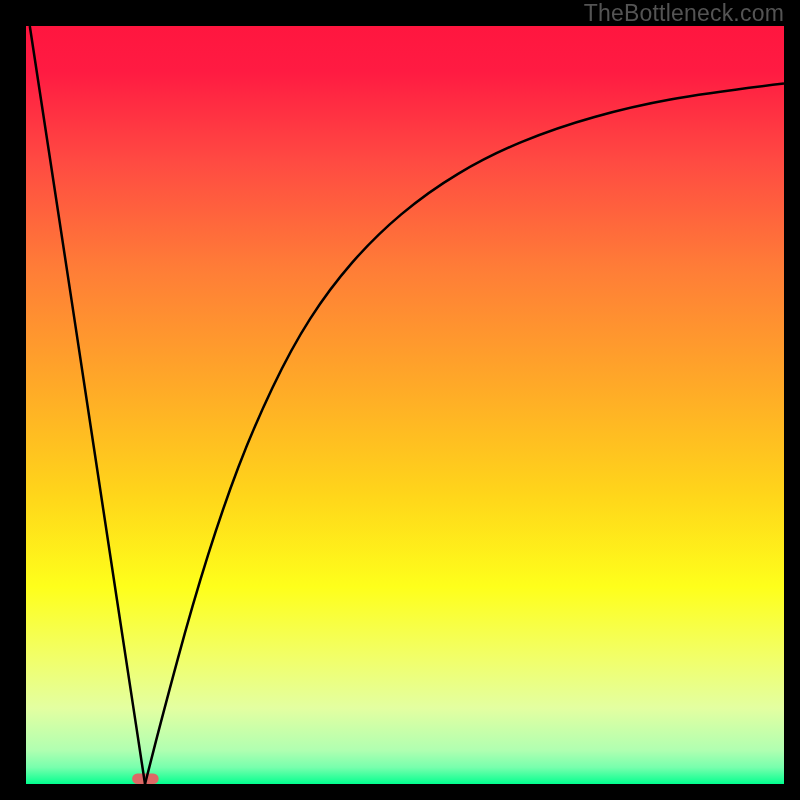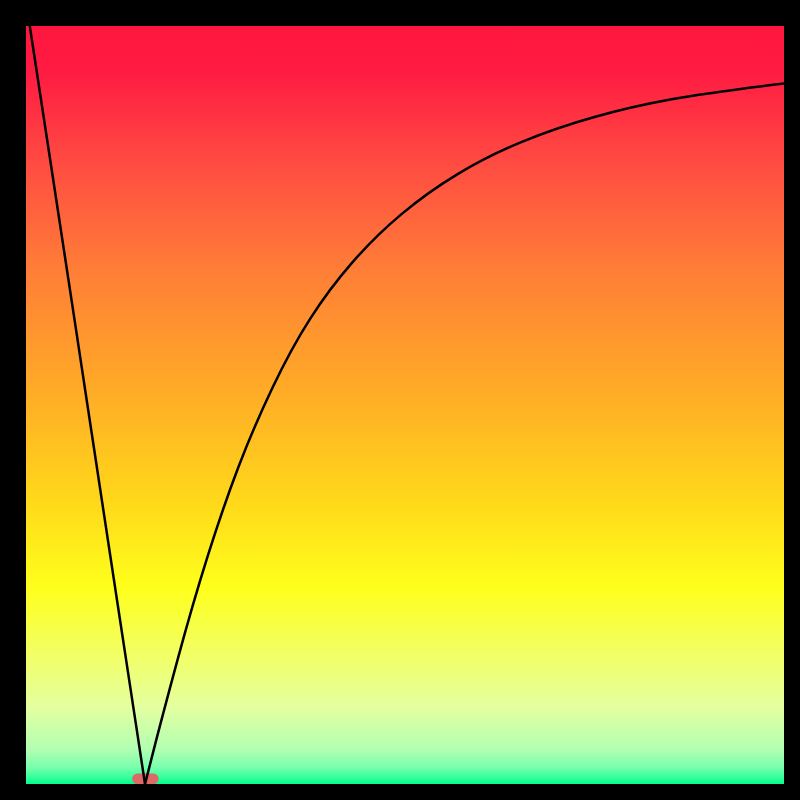--- a/index.html
+++ b/index.html
@@ -33,20 +33,21 @@
     font-size: 23px;
     font-weight: 500;
     color: #545454;
     letter-spacing: 0.2px;
   }
 </style>
 </head>
 <body>
 
 <div class="frame">
+  <div class="watermark">TheBottleneck.com</div>
 
   <svg class="plot" viewBox="0 0 100 100" preserveAspectRatio="none">
     <defs>
       <linearGradient id="bg-grad" x1="0" y1="0" x2="0" y2="1">
           <stop offset="0.00%" stop-color="#ff163f"></stop>
           <stop offset="6.00%" stop-color="#ff1b42"></stop>
           <stop offset="18.00%" stop-color="#ff4b42"></stop>
           <stop offset="32.00%" stop-color="#ff7d37"></stop>
           <stop offset="48.00%" stop-color="#ffab27"></stop>
           <stop offset="62.00%" stop-color="#ffd61a"></stop>

